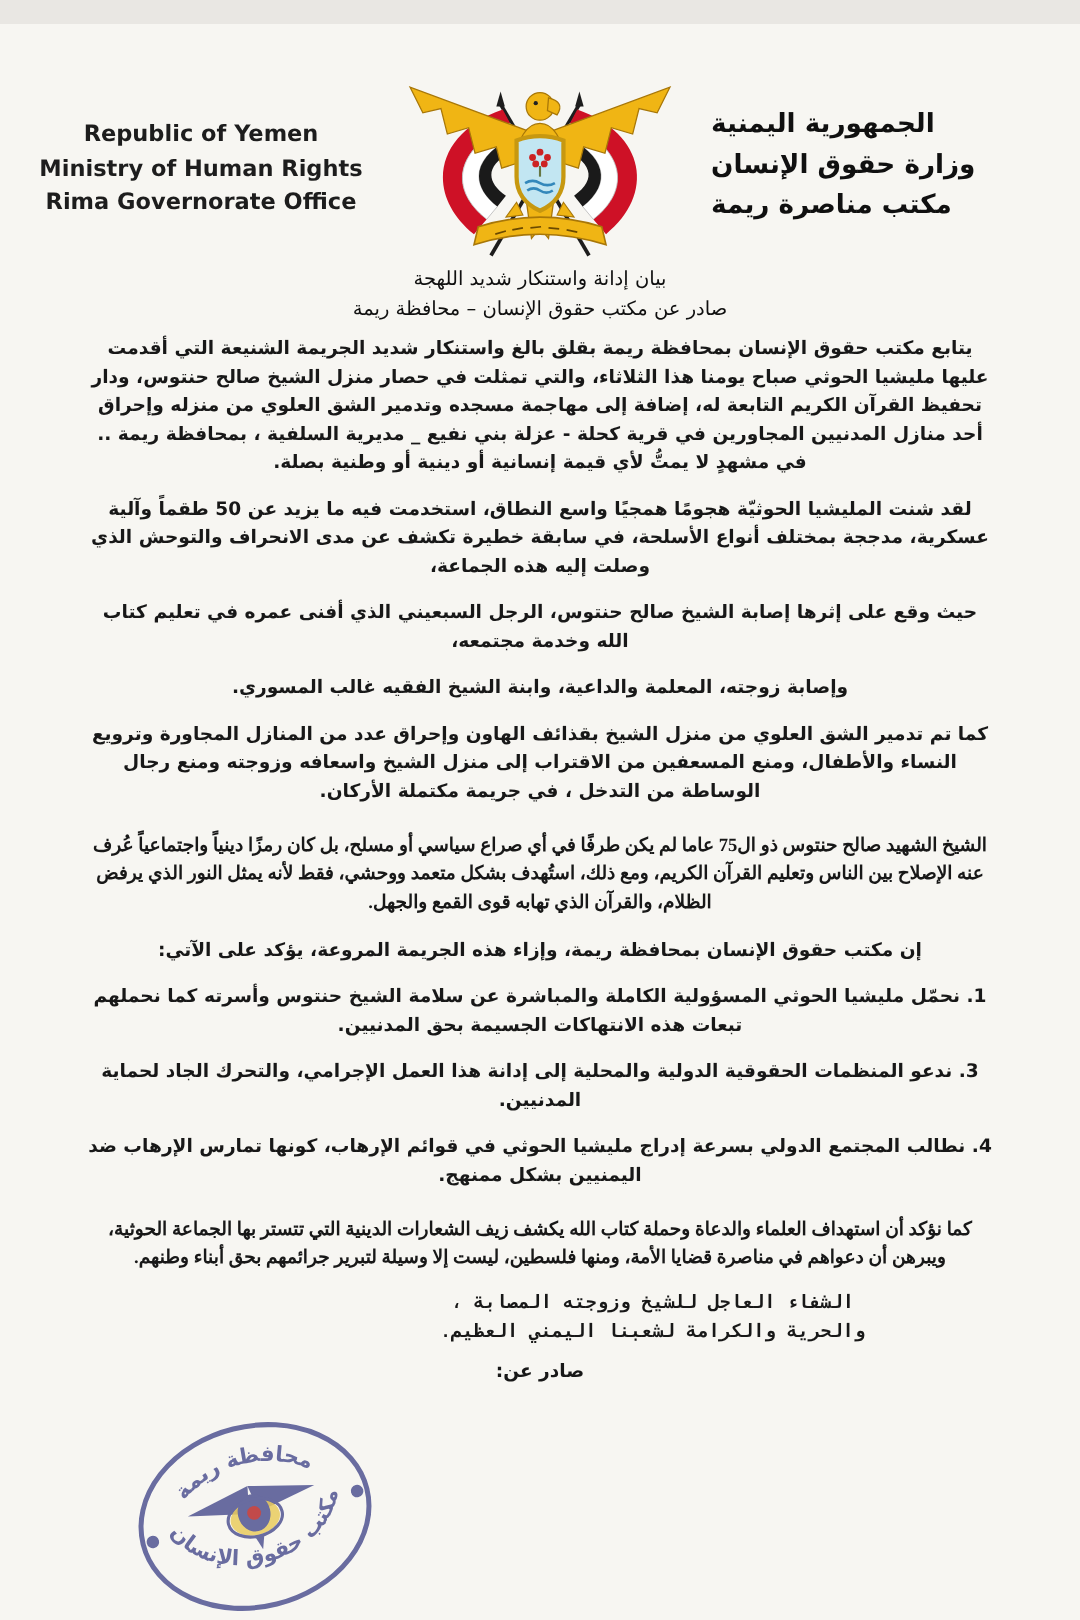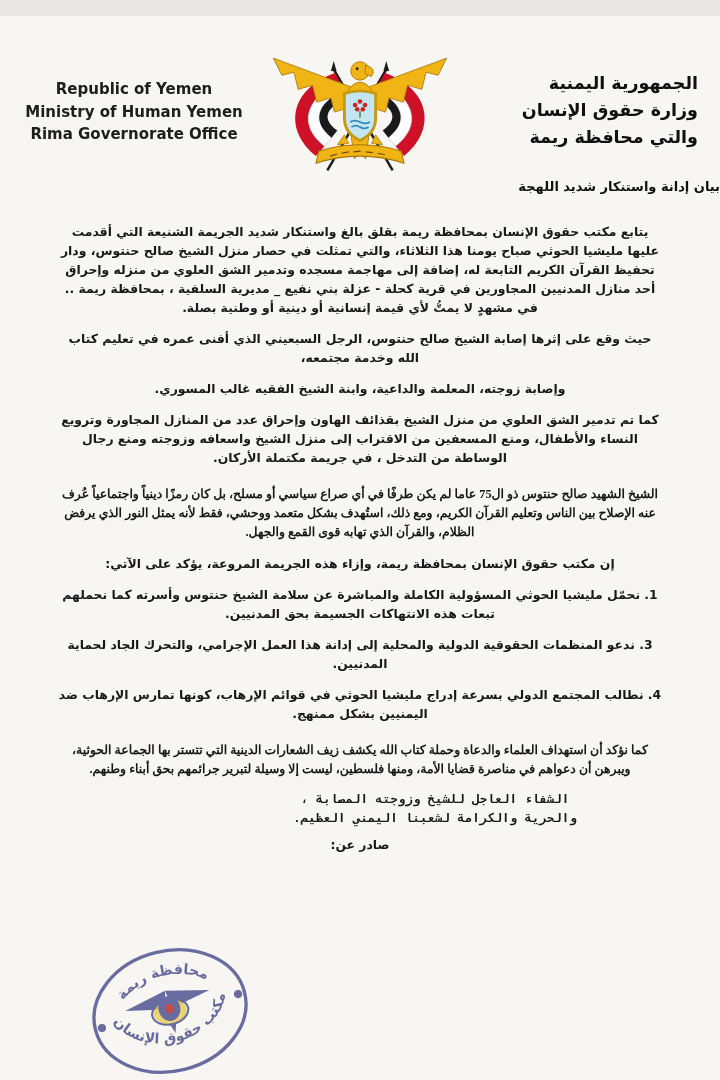--- a/index.html
+++ b/index.html
@@ -13,27 +13,27 @@
   
   .header { position:absolute; top:18px; left:0; right:0; height:150px; }
   .header-english {
     position:absolute; left:10px; top:44px; width:248px; text-align:center;
     font-weight:700; font-size:15px; line-height:1.5; color:#1d1d1d;
   }
   .header-emblem { position:absolute; left:250px; top:0; width:220px; height:142px; }
   .header-emblem svg { width:100%; height:100%; display:block; }
   .header-arabic {
     position:absolute; right:14px; top:36px; width:232px; direction:rtl;
-    text-align:right; padding-right:8px; font-weight:700; font-size:17.5px;
+    text-align:left; padding-right:8px; font-weight:700; font-size:17.5px;
     line-height:1.55; color:#101010;
   }
   
   .doc-title {
     position:absolute; top:161px; left:0; right:0; direction:rtl;
-    font-weight:700; font-size:13px; line-height:1.5; color:#101010;
+    text-align:center; font-weight:400; font-size:13px; line-height:1.5; color:#101010;
   }
   
   .flow {
     position:absolute; top:206px; left:58px; width:604px; direction:rtl;
     text-align:center; font-weight:700; font-size:12.4px; line-height:19px; color:#181818;
   }
   .para { margin:0 0 12px; }
   .gap-before { margin-top:18px;font-family:Liberation Serif, serif; }
   .wishes { margin:8px 0 0 150px; text-align:center;font-family:Liberation Mono, monospace; }
   .issued { margin-top:6px; text-align:center; }
@@ -47,21 +47,21 @@
 </style>
 </head>
 <body>
 
 <div class="page">
 
   <header class="header">
 
     <div class="header-english">
       <div>Republic of Yemen</div>
-      <div>Ministry of Human Yemen</div>
+      <div>Ministry of Human Rights</div>
       <div>Rima Governorate Office</div>
     </div>
 
     <div class="header-emblem">
       <svg viewBox="0 0 300 200" xmlns="http://www.w3.org/2000/svg" aria-hidden="true">
 
         <line x1="113" y1="50" x2="196" y2="192" stroke="#1d1d1d" stroke-width="3.5"></line>
         <line x1="187" y1="50" x2="104" y2="192" stroke="#1d1d1d" stroke-width="3.5"></line>
         <polygon points="109,52 117,52 113,38" fill="#1d1d1d"></polygon>
         <polygon points="183,52 191,52 187,38" fill="#1d1d1d"></polygon>
@@ -97,30 +97,32 @@
         <path d="M138,131 Q144,127 150,131 T162,131" stroke="#3388bb" stroke-width="2.5" fill="none"></path>
 
         <path d="M92,165 Q150,147 208,165 L212,182 Q150,162 88,182 Z" fill="#f0b514" stroke="#a87708" stroke-width="1.5"></path>
         <path d="M108,172 l10,-3 M124,168 l10,-2 M141,166 l10,-1 M158,166 l10,1 M175,168 l10,2" stroke="#6b4a00" stroke-width="1.6" fill="none"></path>
       </svg>
     </div>
 
     <div class="header-arabic" dir="rtl" lang="ar">
       <div>الجمهورية اليمنية</div>
       <div>وزارة حقوق الإنسان</div>
-      <div>والتي محافظة ريمة</div>
+      <div>مكتب مناصرة ريمة</div>
     </div>
   </header>
 
   <div class="doc-title" dir="rtl" lang="ar">
     <div>بيان إدانة واستنكار شديد اللهجة</div>
+    <div>صادر عن مكتب حقوق الإنسان – محافظة ريمة</div>
   </div>
 
   <main class="flow" dir="rtl" lang="ar">
     <p class="para">يتابع مكتب حقوق الإنسان بمحافظة ريمة بقلق بالغ واستنكار شديد الجريمة الشنيعة التي أقدمت عليها مليشيا الحوثي صباح يومنا هذا الثلاثاء، والتي تمثلت في حصار منزل الشيخ صالح حنتوس، ودار تحفيظ القرآن الكريم التابعة له، إضافة إلى مهاجمة مسجده وتدمير الشق العلوي من منزله وإحراق أحد منازل المدنيين المجاورين في قرية كحلة - عزلة بني نفيع _ مديرية السلفية ، بمحافظة ريمة .. في مشهدٍ لا يمتُّ لأي قيمة إنسانية أو دينية أو وطنية بصلة.</p>
+    <p class="para">لقد شنت المليشيا الحوثيّة هجومًا همجيًا واسع النطاق، استخدمت فيه ما يزيد عن 50 طقماً وآلية عسكرية، مدججة بمختلف أنواع الأسلحة، في سابقة خطيرة تكشف عن مدى الانحراف والتوحش الذي وصلت إليه هذه الجماعة،</p>
     <p class="para">حيث وقع على إثرها إصابة الشيخ صالح حنتوس، الرجل السبعيني الذي أفنى عمره في تعليم كتاب الله وخدمة مجتمعه،</p>
     <p class="para">وإصابة زوجته، المعلمة والداعية، وابنة الشيخ الفقيه غالب المسوري.</p>
     <p class="para">كما تم تدمير الشق العلوي من منزل الشيخ بقذائف الهاون وإحراق عدد من المنازل المجاورة وترويع النساء والأطفال، ومنع المسعفين من الاقتراب إلى منزل الشيخ واسعافه وزوجته ومنع رجال الوساطة من التدخل ، في جريمة مكتملة الأركان.</p>
     <p class="para gap-before">الشيخ الشهيد صالح حنتوس ذو ال75 عاما لم يكن طرفًا في أي صراع سياسي أو مسلح، بل كان رمزًا دينياً واجتماعياً عُرف عنه الإصلاح بين الناس وتعليم القرآن الكريم، ومع ذلك، استُهدف بشكل متعمد ووحشي، فقط لأنه يمثل النور الذي يرفض الظلام، والقرآن الذي تهابه قوى القمع والجهل.</p>
     <p class="para">إن مكتب حقوق الإنسان بمحافظة ريمة، وإزاء هذه الجريمة المروعة، يؤكد على الآتي:</p>
 
     <p class="para">1. نحمّل مليشيا الحوثي المسؤولية الكاملة والمباشرة عن سلامة الشيخ حنتوس وأسرته كما نحملهم تبعات هذه الانتهاكات الجسيمة بحق المدنيين.</p>
     <p class="para">3. ندعو المنظمات الحقوقية الدولية والمحلية إلى إدانة هذا العمل الإجرامي، والتحرك الجاد لحماية المدنيين.</p>
     <p class="para">4. نطالب المجتمع الدولي بسرعة إدراج مليشيا الحوثي في قوائم الإرهاب، كونها تمارس الإرهاب ضد اليمنيين بشكل ممنهج.</p>
 

